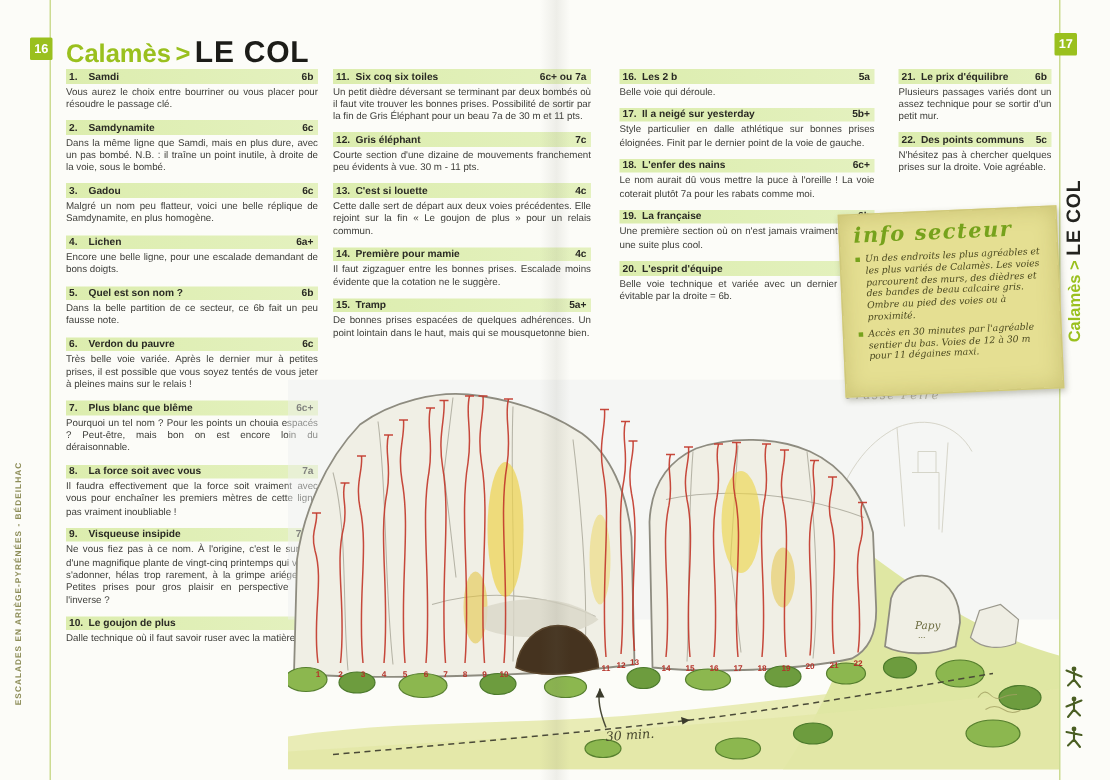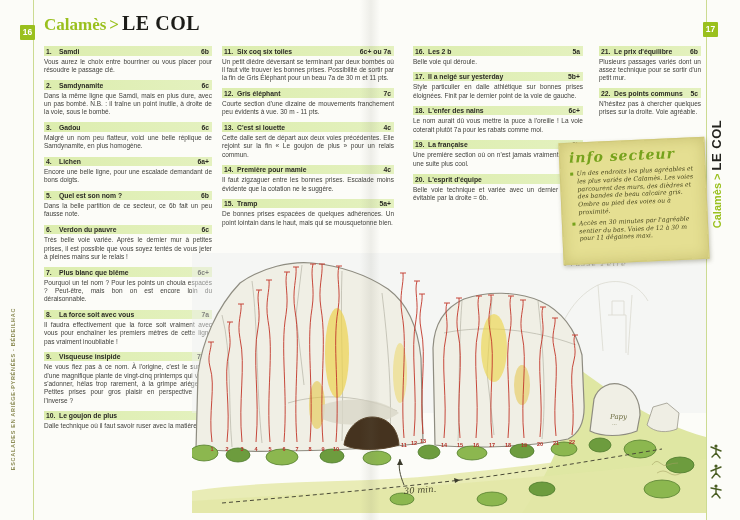--- a/index.html
+++ b/index.html
@@ -11,21 +11,21 @@
           background:linear-gradient(90deg,rgba(0,0,0,0) 0%,rgba(110,110,95,.10) 55%,rgba(0,0,0,0) 100%);}
   .pagenum{position:absolute;width:15px;height:15px;background:#9ac01e;color:#fff;
            font-weight:bold;font-size:8.5px;line-height:15px;text-align:center;border-radius:1px;}
   .vtext{position:absolute;text-align:center;white-space:nowrap;transform:rotate(-90deg);}
   #left-margin-text{left:-112px;top:386px;width:250px;font-size:5.5px;letter-spacing:.7px;
            color:#8d8d58;font-weight:bold;}
   #right-margin-title{left:597px;top:165px;width:238px;}
   #right-margin-title .grn{color:#9ac01e;font-weight:bold;font-size:11px;}
   #right-margin-title .blk{color:#23231f;font-weight:bold;font-size:13px;letter-spacing:.5px;}
   
-  #title{position:absolute;left:44px;top:12px;font-weight:bold;font-family:Liberation Serif, serif;}
+  #title{position:absolute;left:44px;top:24px;font-weight:bold;}
   #title .sector{color:#9ac01e;font-size:17px;}
   #title .sep{color:#9ac01e;font-size:17px;padding:0 3px;}
   #title .name{color:#1c1c18;font-size:20px;letter-spacing:.5px;}
   
   .col{position:absolute;}
   .route{margin-bottom:6px;}
   .rbar{display:flex;align-items:baseline;background:linear-gradient(90deg,#dcedae,#e4f1bf);
         padding:1.5px 3px 1px 2px;margin-bottom:2px;}
   .rnum{font-weight:bold;font-size:6.8px;color:#2a2a24;width:13px;flex:0 0 auto;}
   .rname{font-weight:bold;font-size:6.8px;color:#2a2a24;flex:1 1 auto;}

